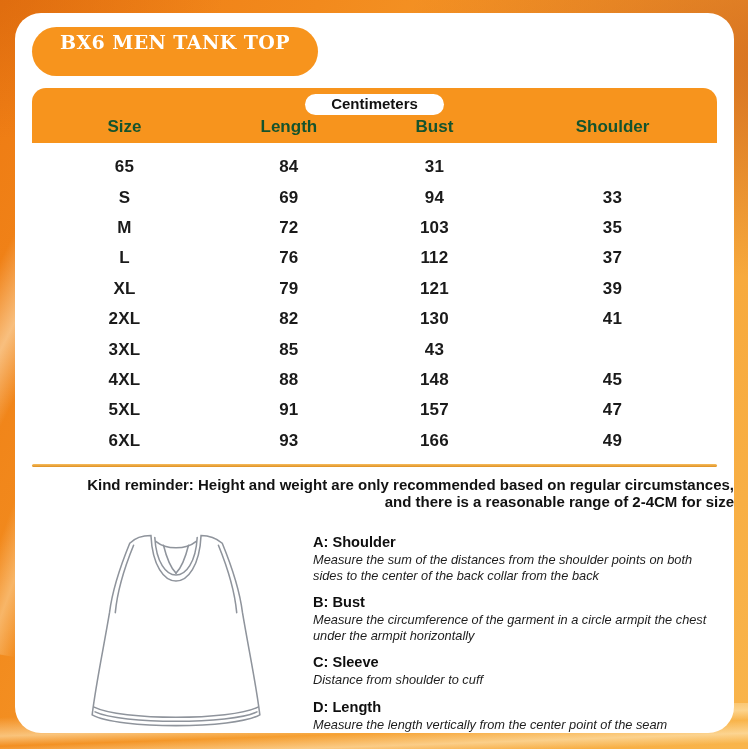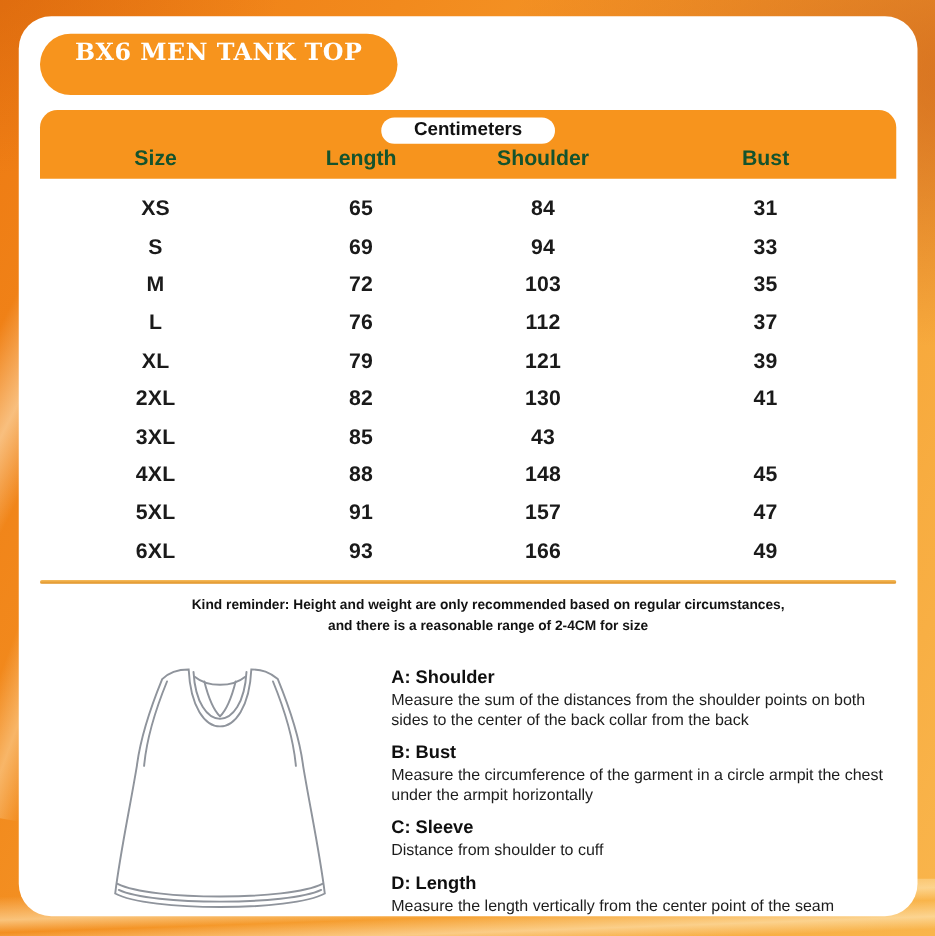--- a/index.html
+++ b/index.html
@@ -62,32 +62,32 @@
   .tbody { padding-top:9px; }
   .tr { height:30.4px; align-items:center; }
   .td { text-align:center; font-weight:700; font-size:17px; color:#1a1a1a; letter-spacing:0.2px; }
 
   
   .divider {
     height:3px; margin:8px 17px 0; border-radius:2px;
     background:linear-gradient(180deg, #f6bd5e, #df9022);
   }
   .reminder {
-    margin-top:9px; text-align:center;
-    font-weight:700; font-size:11px; line-height:17px; color:#121212;padding-left:32px;
+    margin-top:9px; text-align:right;
+    font-weight:700; font-size:15px; line-height:17px; color:#121212;padding-left:32px;
   }
 
   
   .bottom { display:flex; margin-top:12px; }
   .illu { width:298px; box-sizing:border-box; padding-left:24px; display:flex; justify-content:center; }
   .illu svg { width:208px; height:212px; margin-top:2px; }
   .guide { width:404px; }
   .g-head { font-size:14.6px; font-weight:700; color:#0f0f0f; margin:11px 0 2px; }
   .g-head:first-child { margin-top:12px; }
-  .g-body { font-size:12.8px; line-height:15.6px; color:#1d1d1d; }
+  .g-body { font-size:12.8px; line-height:15.6px; color:#1d1d1d;font-style:italic; }
 </style>
 </head>
 <body>
 
 <div class="stage">
 
   <div class="bg">
     <div class="streak s1"></div>
     <div class="streak s2"></div>
     <div class="streak s3"></div>
@@ -100,28 +100,27 @@
     </div>
 
     <div class="table-wrap">
       <div class="table-head">
         <div class="unit-pill">
           <span>Centimeters</span>
         </div>
         <div class="cols">
           <span>Size</span>
           <span>Length</span>
+          <span>Bust</span>
           <span>Shoulder</span>
-          <span>Bust</span>
         </div>
       </div>
 
       <div class="tbody">
         <div class="tr">
-          <span class="td">XS</span>
           <span class="td">65</span>
           <span class="td">84</span>
           <span class="td">31</span>
         </div>
         <div class="tr">
           <span class="td">S</span>
           <span class="td">69</span>
           <span class="td">94</span>
           <span class="td">33</span>
         </div>

